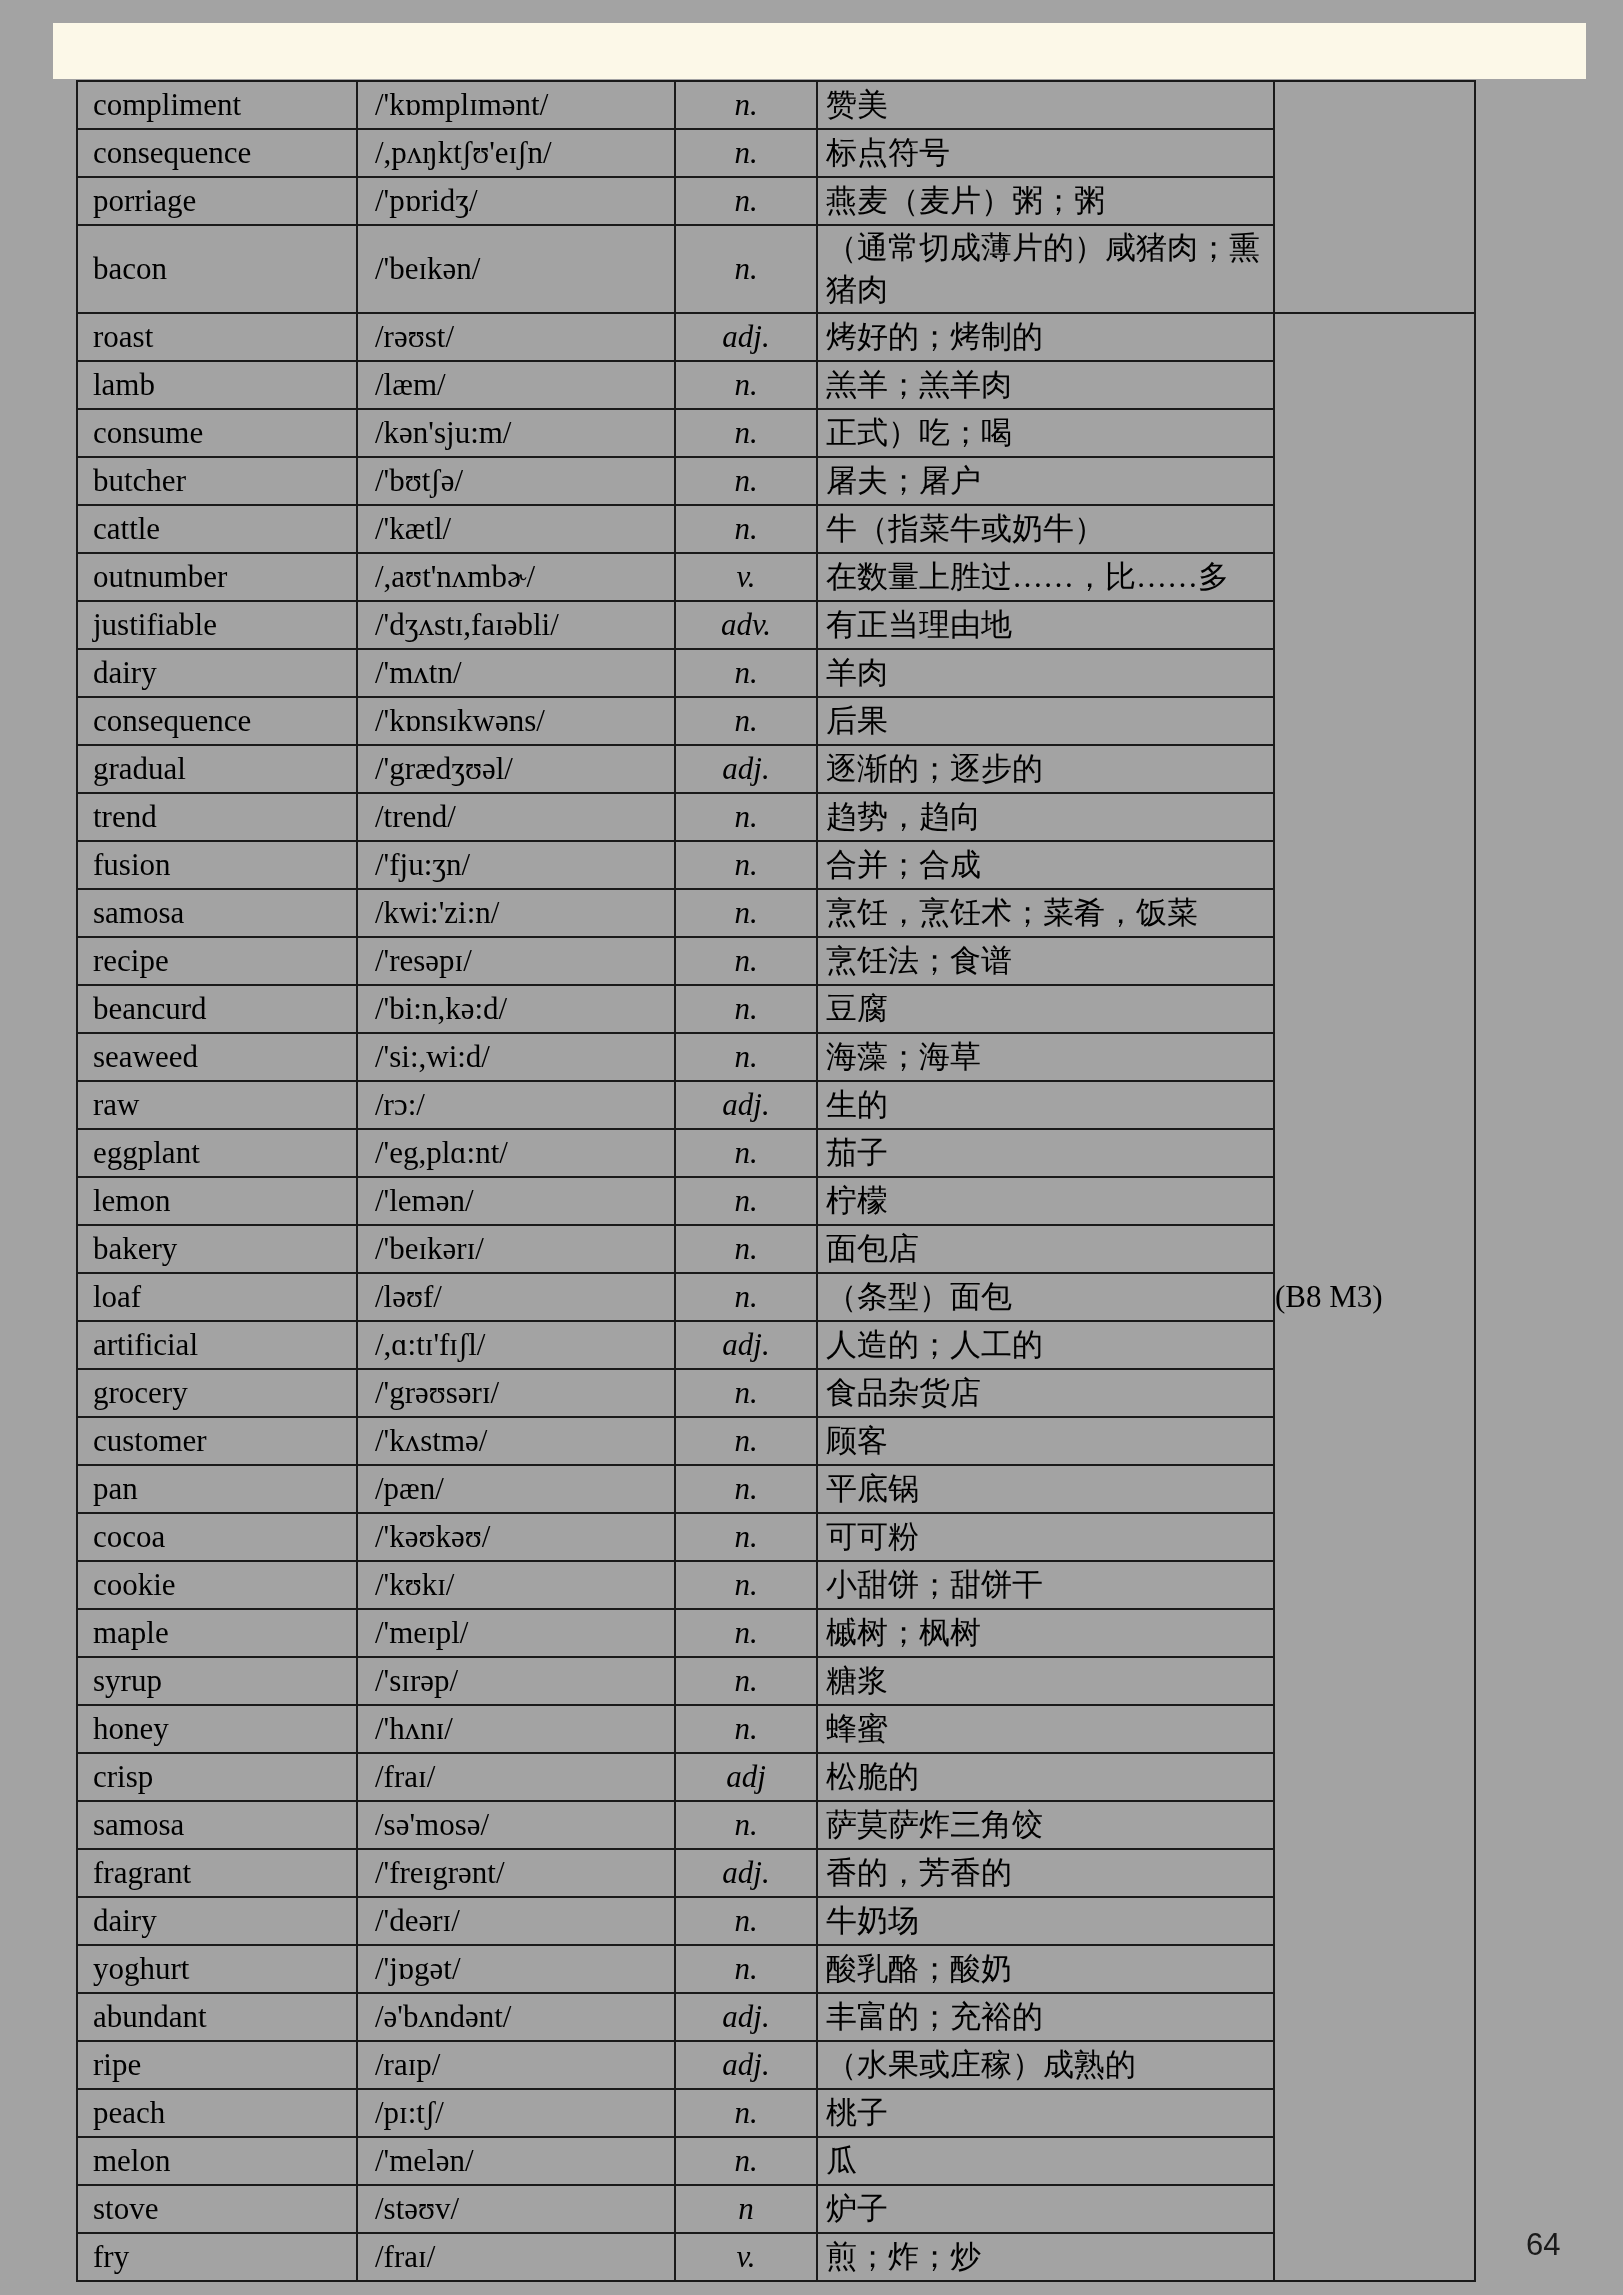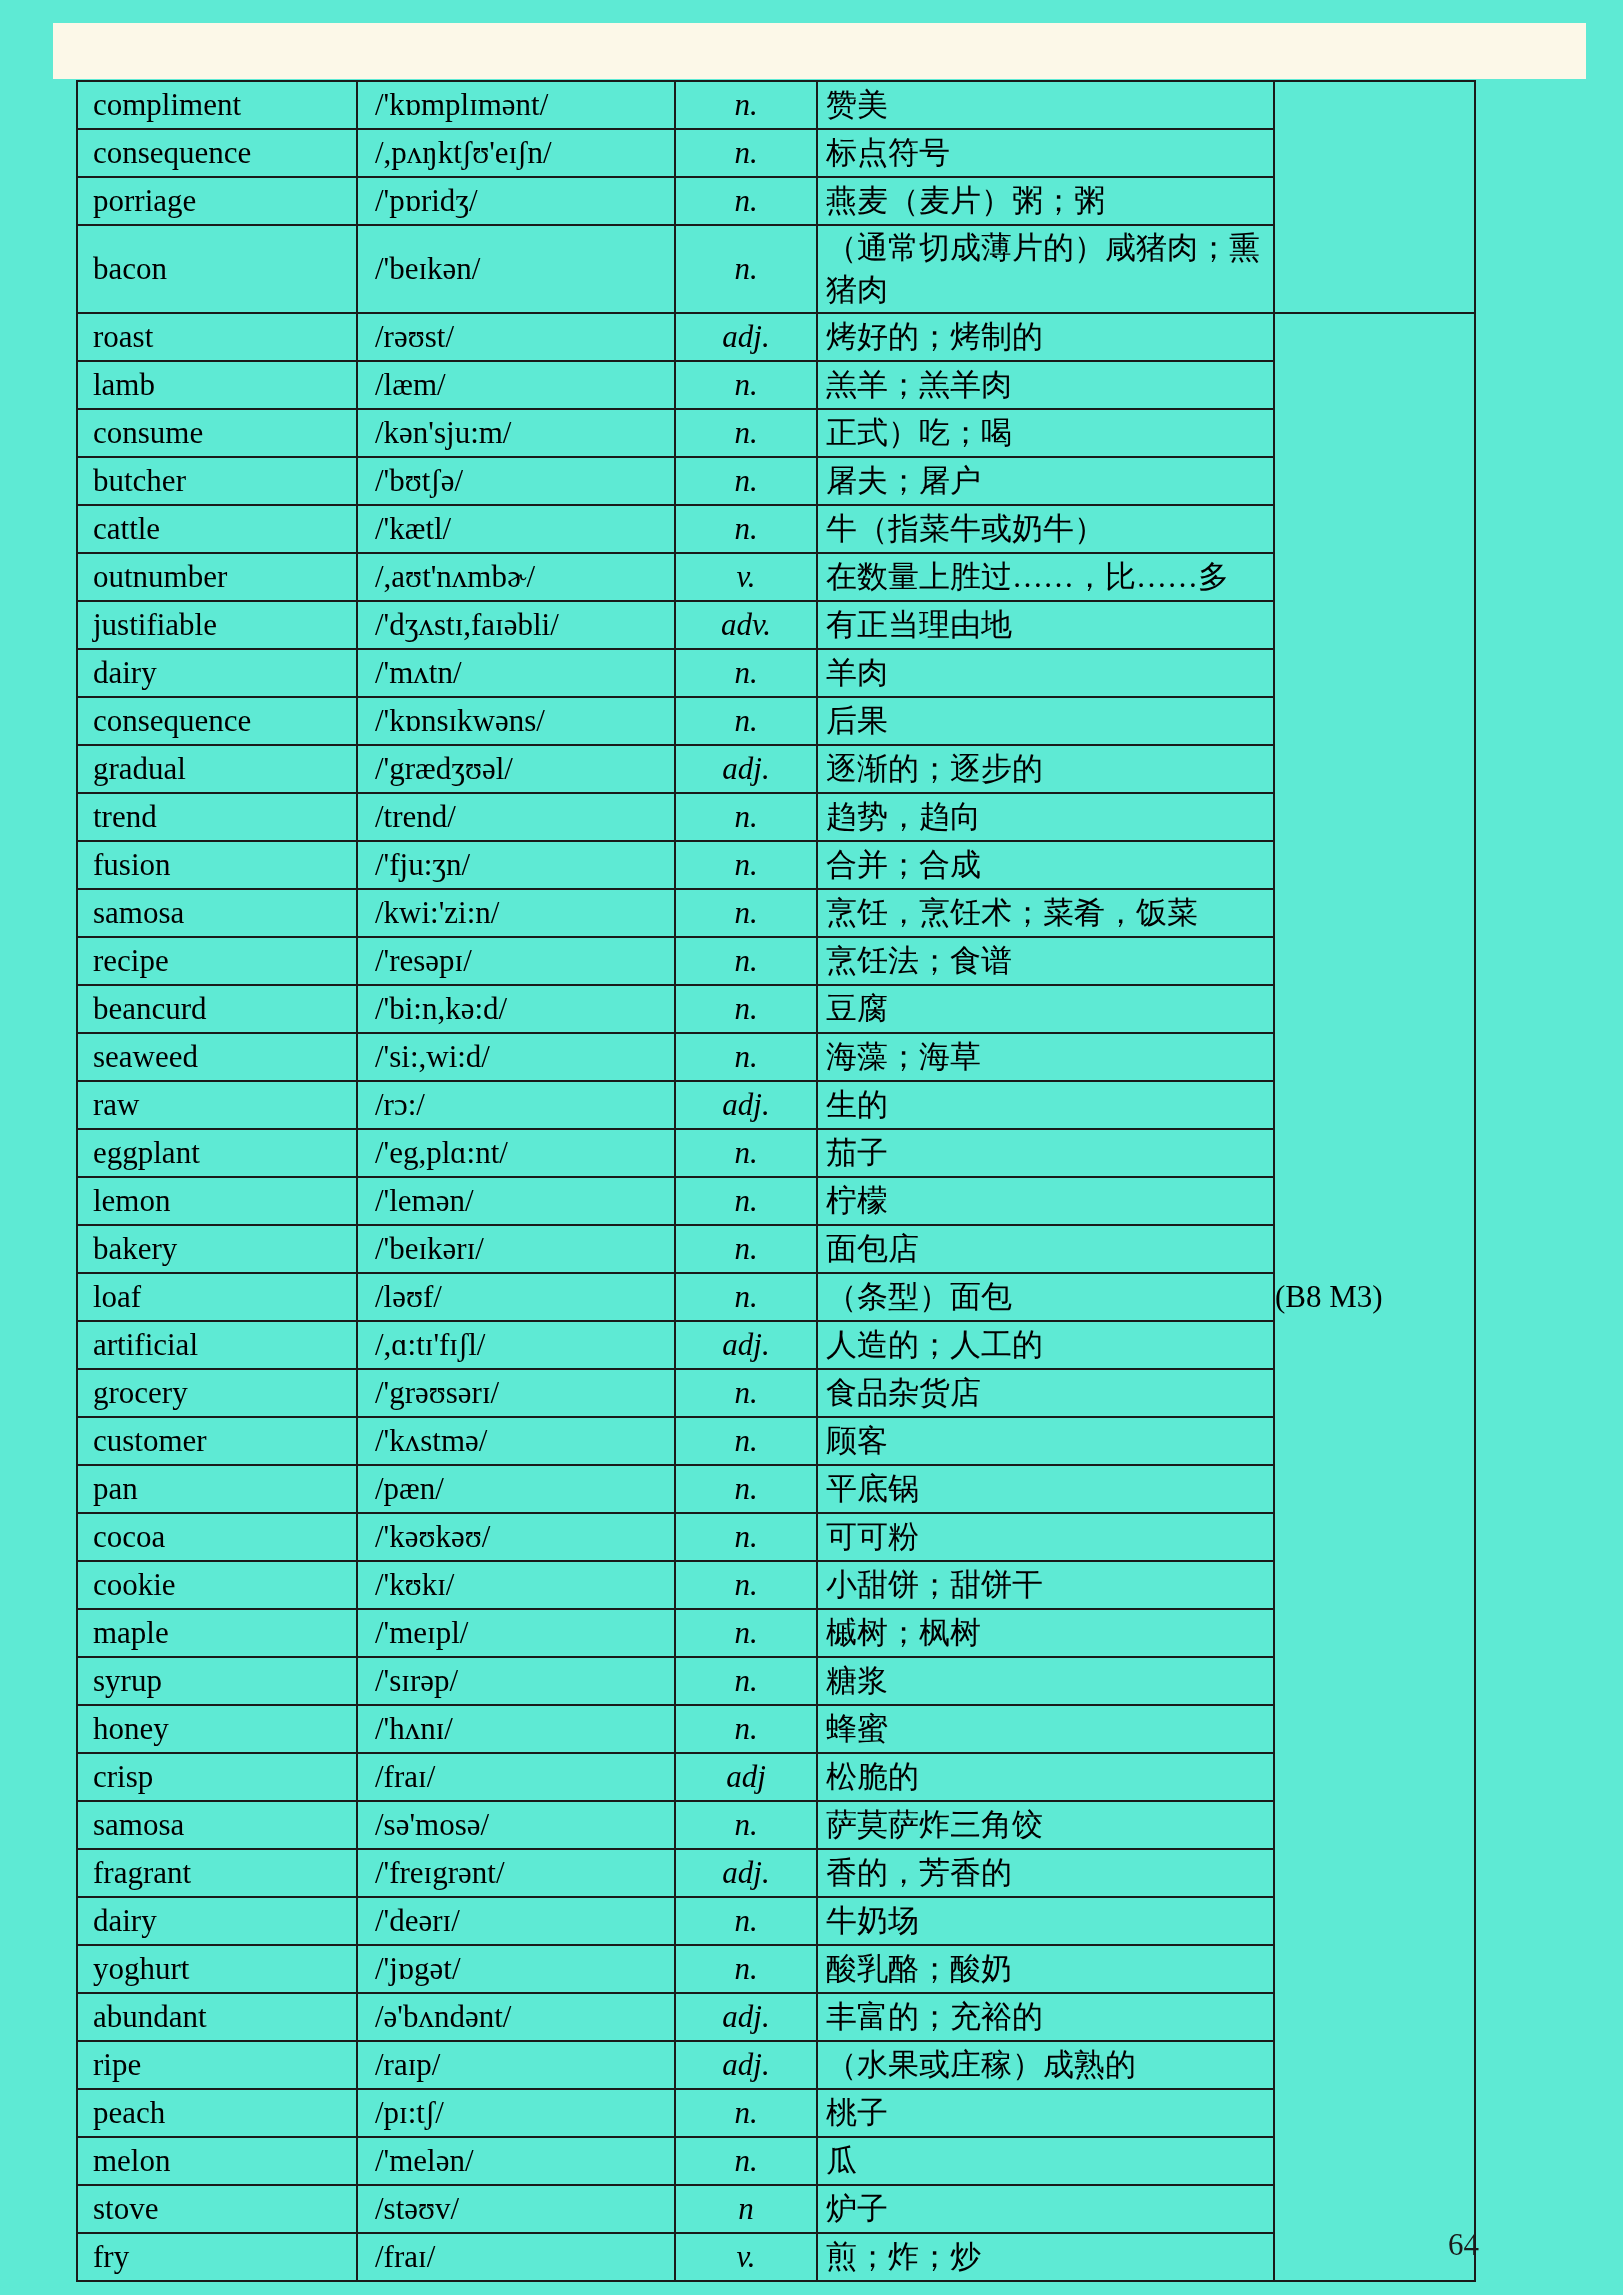--- a/index.html
+++ b/index.html
@@ -4,21 +4,21 @@
 <style>
   html, body {
     margin: 0;
     padding: 0;
     background: #ffffff;
   }
   .page {
     position: relative;
     width: 1623px;
     height: 2295px;
-    background: #5eead4;
+    background: #a3a3a3;
     overflow: hidden;
     font-family: "Liberation Serif", "DejaVu Serif", serif;
     color: #000000;
   }
   .accent-band {
     position: absolute;
     left: 53px;
     top: 22.5px;
     width: 1533px;
     height: 56px;
@@ -45,23 +45,23 @@
   td.col-pos     { text-align: center; font-style: italic; }
   td.col-meaning { padding-left: 8px; font-size: 32px; }
   td.side-cell {
     text-align: left;
     vertical-align: middle;
     font-size: 31px;
     padding: 0;
   }
   .page-number {
     position: absolute;
-    left: 1448px;
+    left: 1526px;
     top: 2227px;
-    font-family: Liberation Serif, serif;
+    font-family: Liberation Sans, sans-serif;
     font-size: 31px;
     color: #1a1a1a;
   }
 </style>
 </head>
 <body>
 
 <div class="page">
 
   <div class="accent-band" style="background: rgb(252, 248, 232);"></div>

